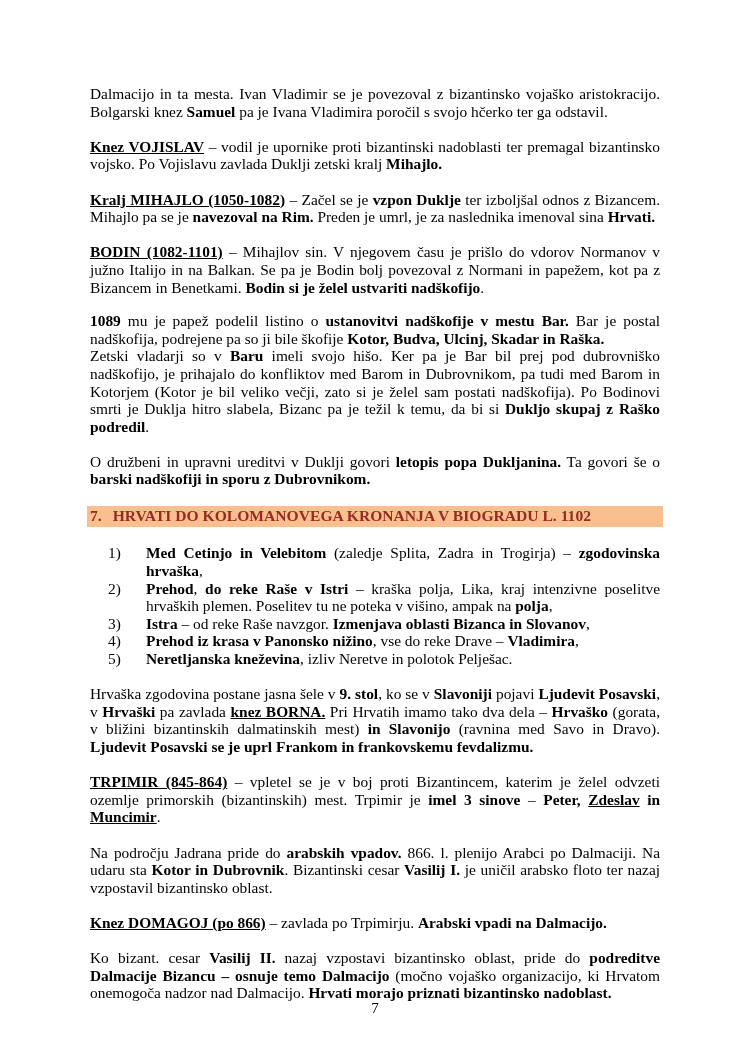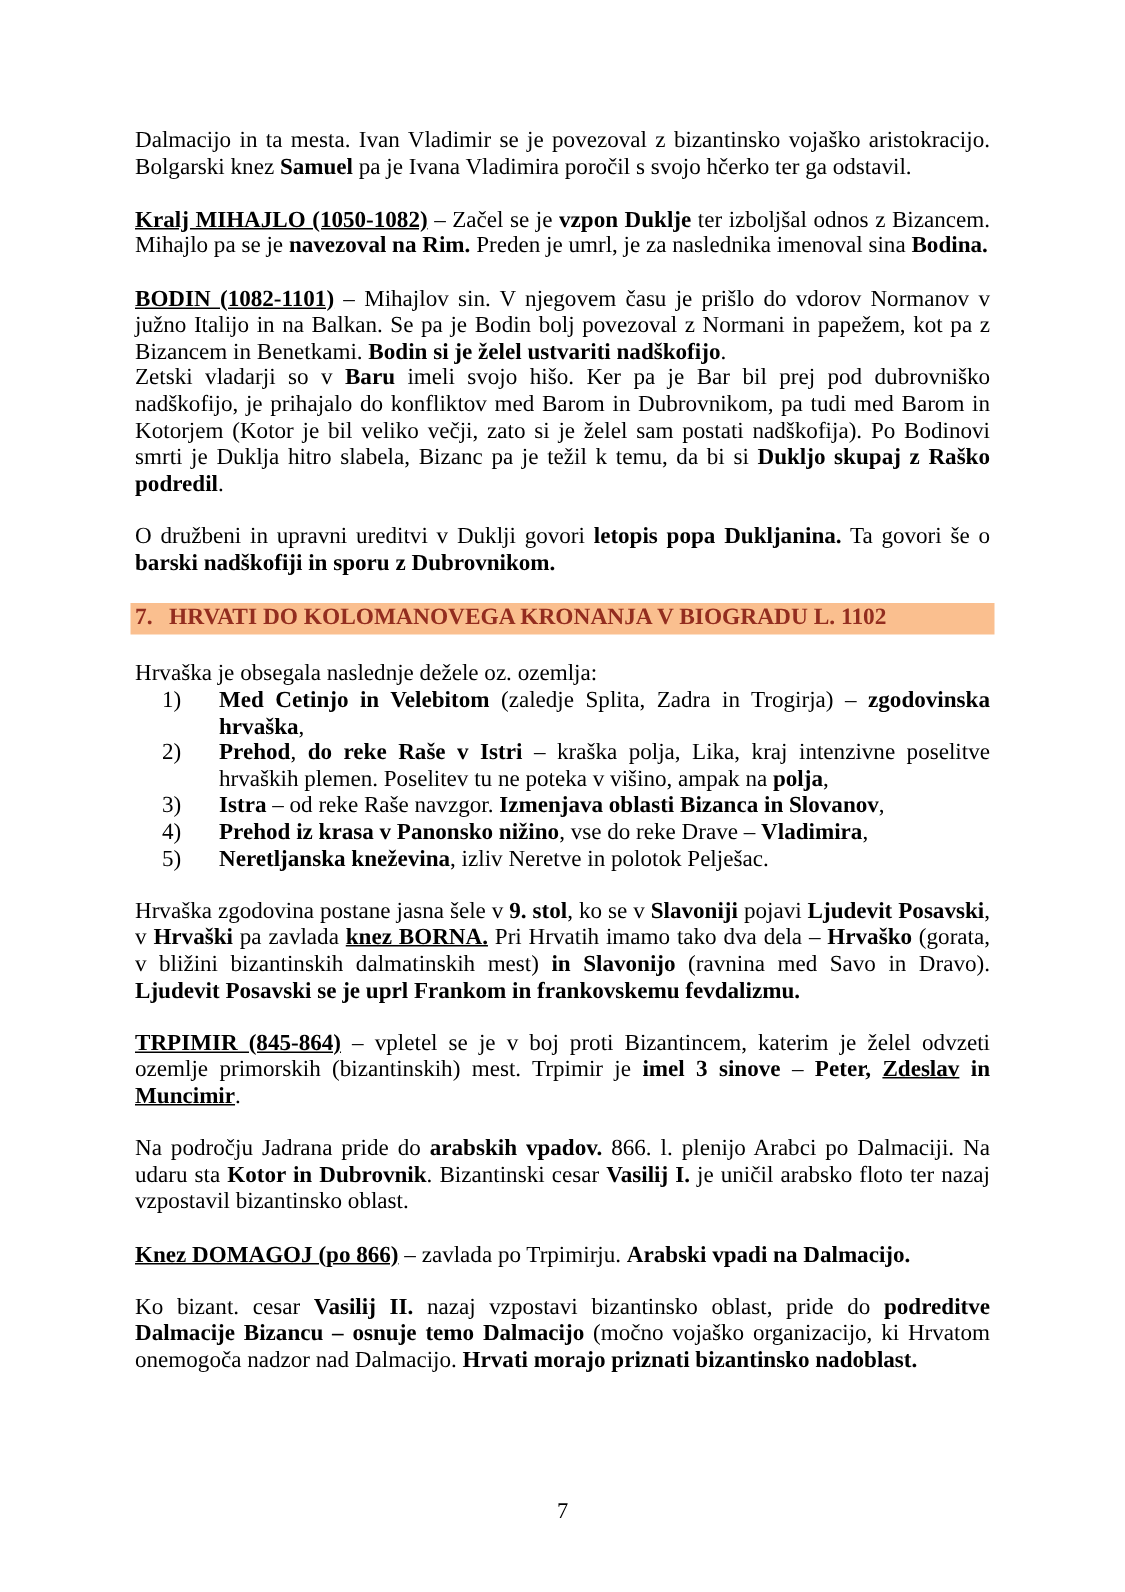--- a/index.html
+++ b/index.html
@@ -70,36 +70,37 @@
   }
 </style>
 </head>
 <body>
 
 <div class="page">
   <div class="content">
 
     <p class="para"><span>Dalmacijo in ta mesta. Ivan Vladimir se je povezoval z bizantinsko vojaško aristokracijo. Bolgarski knez </span><span class="b">Samuel</span><span> pa je Ivana Vladimira poročil s svojo hčerko ter ga odstavil.</span></p>
 
+    <p class="para"><span class="b u">Knez VOJISLAV</span><span> – vodil je upornike proti bizantinski nadoblasti ter premagal bizantinsko vojsko. Po Vojislavu zavlada Duklji zetski kralj </span><span class="b">Mihajlo.</span></p>
 
-    <p class="para"><span class="b u">Kralj MIHAJLO (1050-1082)</span><span> – Začel se je </span><span class="b">vzpon Duklje</span><span> ter izboljšal odnos z Bizancem. Mihajlo pa se je </span><span class="b">navezoval na Rim.</span><span> Preden je umrl, je za naslednika imenoval sina </span><span class="b">Bodina.</span></p>
+    <p class="para"><span class="b u">Kralj MIHAJLO (1050-1082)</span><span> – Začel se je </span><span class="b">vzpon Duklje</span><span> ter izboljšal odnos z Bizancem. Mihajlo pa se je </span><span class="b">navezoval na Rim.</span><span> Preden je umrl, je za naslednika imenoval sina </span><span class="b">Hrvati.</span></p>
 
     <div>
       <p class="para m0"><span class="b u">BODIN (1082-1101)</span><span> – Mihajlov sin. V njegovem času je prišlo do vdorov Normanov v južno Italijo in na Balkan. Se pa je Bodin bolj povezoval z Normani in papežem, kot pa z Bizancem in Benetkami. </span><span class="b">Bodin si je želel ustvariti nadškofijo</span><span>.</span></p>
+      <p class="para m0"><span class="b">1089</span><span> mu je papež podelil listino o </span><span class="b">ustanovitvi nadškofije v mestu Bar.</span><span> Bar je postal nadškofija, podrejene pa so ji bile škofije </span><span class="b">Kotor, Budva, Ulcinj, Skadar in Raška.</span></p>
       <p class="para"><span>Zetski vladarji so v </span><span class="b">Baru</span><span> imeli svojo hišo. Ker pa je Bar bil prej pod dubrovniško nadškofijo, je prihajalo do konfliktov med Barom in Dubrovnikom, pa tudi med Barom in Kotorjem (Kotor je bil veliko večji, zato si je želel sam postati nadškofija). Po Bodinovi smrti je Duklja hitro slabela, Bizanc pa je težil k temu, da bi si </span><span class="b">Dukljo skupaj z Raško podredil</span><span>.</span></p>
     </div>
 
     <p class="para"><span>O družbeni in upravni ureditvi v Duklji govori </span><span class="b">letopis popa Dukljanina.</span><span> Ta govori še o </span><span class="b">barski nadškofiji in sporu z Dubrovnikom.</span></p>
 
     <div class="heading" id="section-heading" style="background: rgb(250, 191, 143); color: rgb(147, 45, 31);">
       <span class="h-num">7.</span>
       <span class="h-text">HRVATI DO KOLOMANOVEGA KRONANJA V BIOGRADU L. 1102</span>
     </div>
 
-    <p class="para m0"><span>Hrvaška je obsegala naslednje dežele oz. ozemlja:</span></p>
 
     <div class="list">
       <div class="list-item">
         <span class="li-marker">1)</span>
         <span class="li-body"><span class="b">Med Cetinjo in Velebitom</span><span> (zaledje Splita, Zadra in Trogirja) – </span><span class="b">zgodovinska hrvaška</span><span>,</span></span>
       </div>
       <div class="list-item">
         <span class="li-marker">2)</span>
         <span class="li-body"><span class="b">Prehod</span><span>, </span><span class="b">do reke Raše v Istri</span><span> – kraška polja, Lika, kraj intenzivne poselitve hrvaških plemen. Poselitev tu ne poteka v višino, ampak na </span><span class="b">polja</span><span>,</span></span>
       </div>

